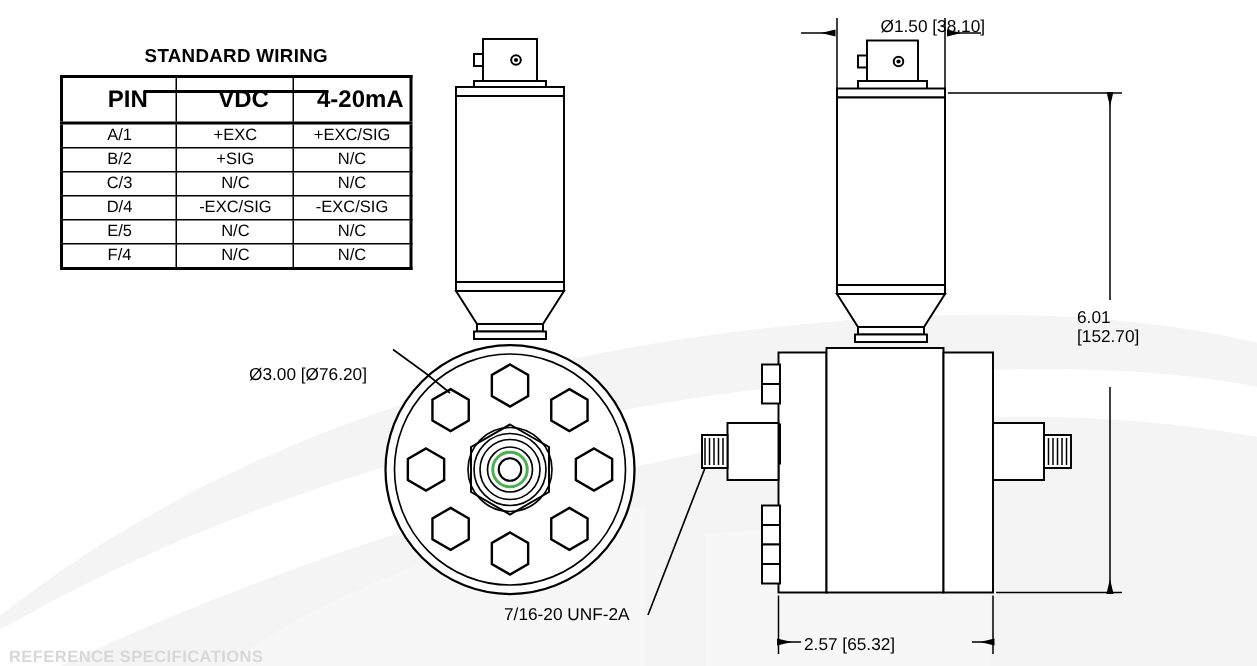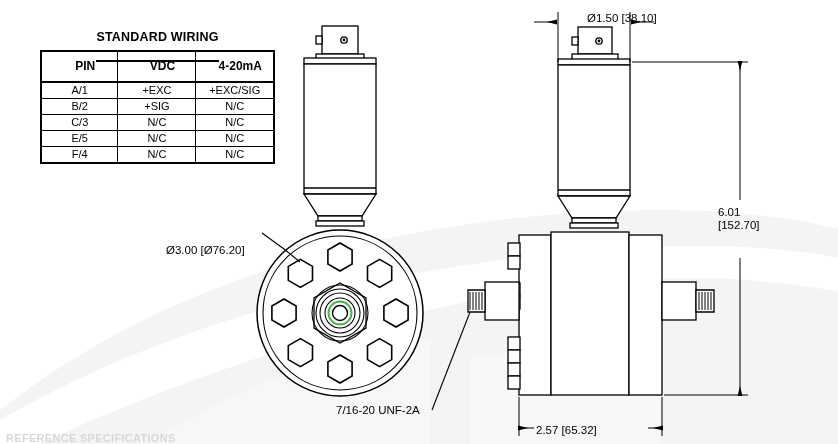--- a/index.html
+++ b/index.html
@@ -30,21 +30,21 @@
   table.wiring td,table.wiring th{
     border:1px solid #000;
     text-align:center;
     font-size:11px;
     padding:0;
     height:15px;
     line-height:15px;
     font-weight:normal;
   }
   table.wiring thead th{
-    font-weight:bold;font-size:12px;height:29px;line-height:29px;
+    font-weight:bold;font-size:16px;height:29px;line-height:29px;
     border-bottom:2px solid #000;
     padding-left:11px;
   }
   table.wiring col.c1{width:33%;}
   table.wiring col.c2{width:33.5%;}
   table.wiring col.c3{width:33.5%;}
 
   
   .drawing{position:absolute;left:0;top:0;width:838px;height:444px;}
 
@@ -102,20 +102,25 @@
           <td>B/2</td>
           <td>+SIG</td>
           <td>N/C</td>
         </tr>
         <tr>
           <td>C/3</td>
           <td>N/C</td>
           <td>N/C</td>
         </tr>
         <tr>
+          <td>D/4</td>
+          <td>-EXC/SIG</td>
+          <td>-EXC/SIG</td>
+        </tr>
+        <tr>
           <td>E/5</td>
           <td>N/C</td>
           <td>N/C</td>
         </tr>
         <tr>
           <td>F/4</td>
           <td>N/C</td>
           <td>N/C</td>
         </tr>
       </tbody>

